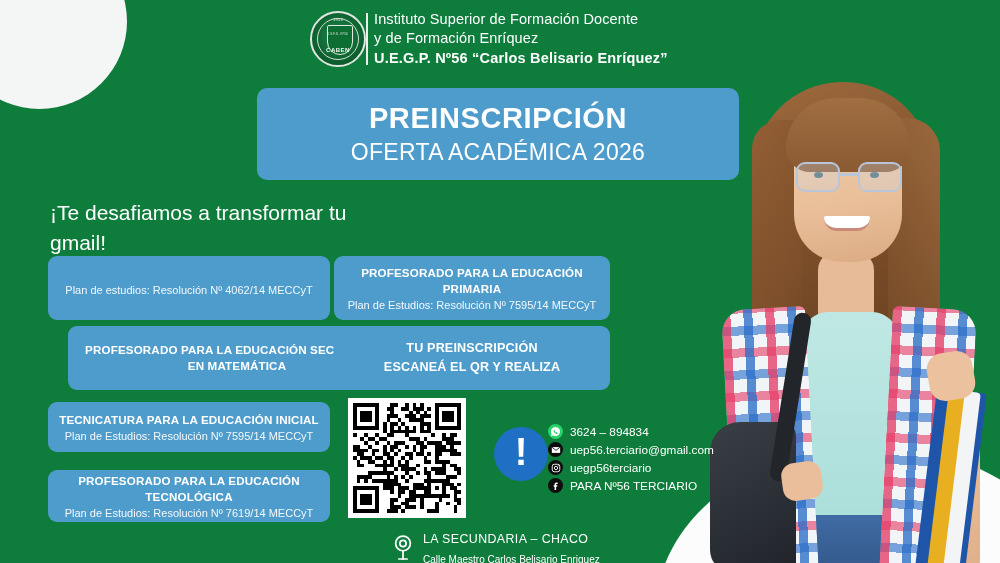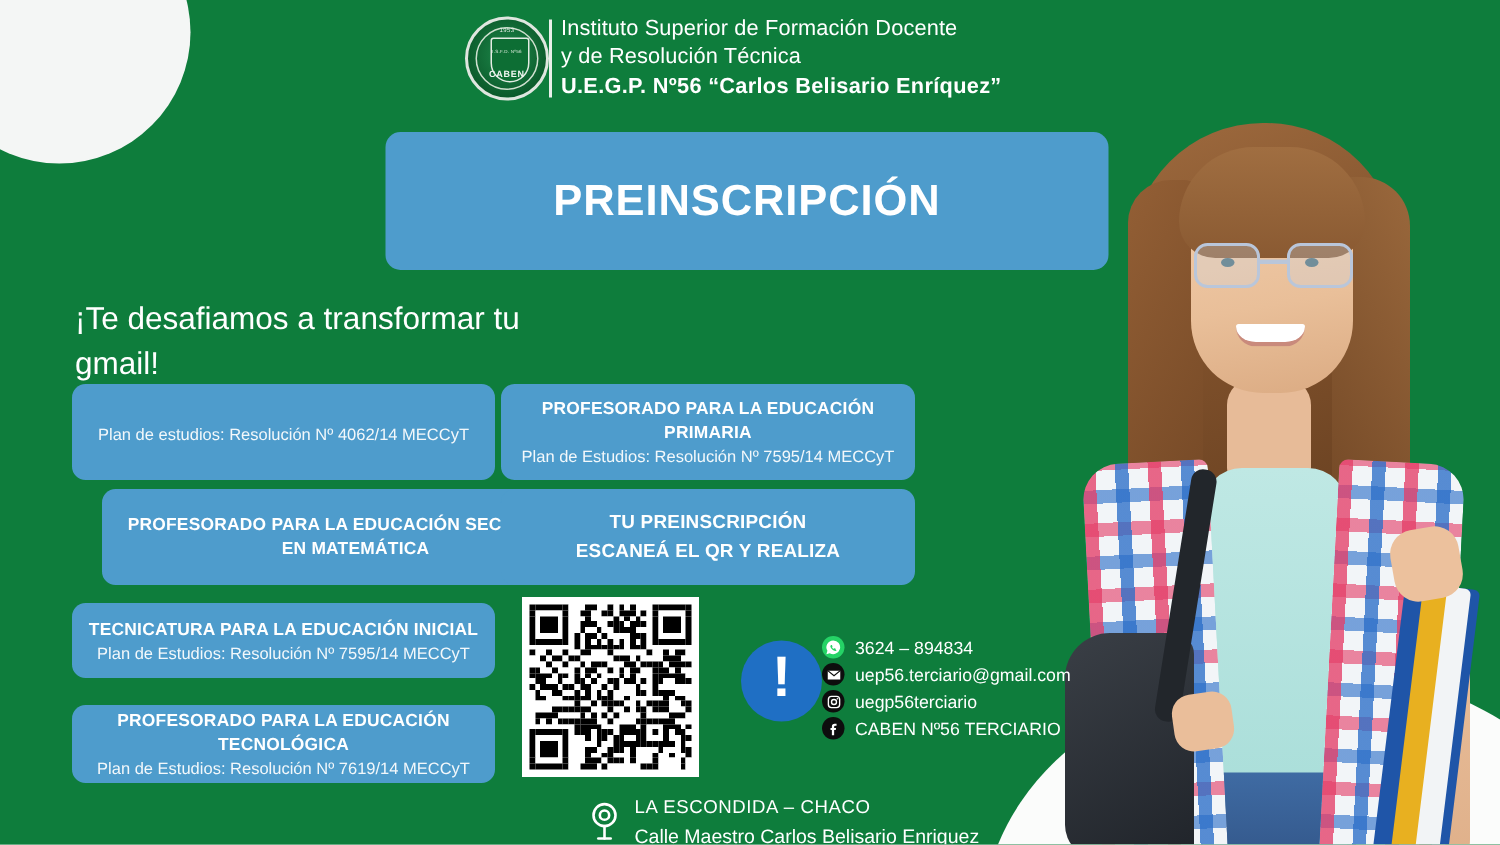--- a/index.html
+++ b/index.html
@@ -232,21 +232,21 @@
   .location {
     position: absolute;
     left: 392px; top: 528px;
     display: flex;
     align-items: center;
     gap: 9px;
   }
   .pin { width: 22px; height: 28px; flex: 0 0 auto; }
   .loc-text { color: #ffffff; line-height: 1.22; }
   .loc-l1 { font-size: 12.4px; letter-spacing: 0.4px; }
-  .loc-l2 { font-size: 13px; }
+  .loc-l2 { font-size: 10px; }
 
   
   .student {
     position: absolute;
     left: 690px; top: 60px;
     width: 310px; height: 503px;
     overflow: hidden;
   }
   .s-hair-back {
     position: absolute; left: 64px; top: 22px;
@@ -424,27 +424,28 @@
   <div class="header">
     <div class="crest">
       <div class="cyear">1953</div>
       <div class="shield"></div>
       <div class="cmini">I.S.F.D. Nº56</div>
       <div class="cabbr">CABEN</div>
     </div>
     <div class="hdr-divider"></div>
     <div class="hdr-text">
       <div class="hdr-l1">Instituto Superior de Formación Docente</div>
-      <div class="hdr-l2">y de Resolución Técnica</div>
+      <div class="hdr-l2">y de Formación Enríquez</div>
       <div class="hdr-l3">U.E.G.P. Nº56 “Carlos Belisario Enríquez”</div>
     </div>
   </div>
 
   <div class="title-card">
     <div class="title-main">PREINSCRIPCIÓN</div>
+    <div class="title-sub">OFERTA ACADÉMICA 2026</div>
   </div>
 
   <div class="tagline">¡Te desafiamos a transformar tu gmail!</div>
 
   <div class="card" id="card-l1">
     <div class="card-plan">Plan de estudios: Resolución Nº 4062/14 MECCyT</div>
   </div>
   <div class="card" id="card-l2">
     <div class="card-title">PROFESORADO PARA LA EDUCACIÓN SECUNDARIA EN MATEMÁTICA</div>
   </div>
@@ -1344,32 +1345,32 @@
           </svg>
       </span>
       <span>uegp56terciario</span>
     </div>
     <div class="crow">
       <span class="cicon ic-dk">
         <svg width="11" height="11" viewBox="0 0 24 24" fill="#ffffff">
             <path d="M14.5 8.5h2.3V5.4h-2.8c-2.4 0-4 1.6-4 4v2.1H8v3.1h2V22h3.3v-7.4h2.4l.4-3.1h-2.8V9.9c0-.9.4-1.4 1.2-1.4z"></path>
           </svg>
       </span>
-      <span>CABEN Nº56 TERCIARIO</span>
+      <span>PARA Nº56 TERCIARIO</span>
     </div>
   </div>
 
   <div class="location">
     <span class="pin">
       <svg width="22" height="28" viewBox="0 0 24 30" fill="none" stroke="#ffffff" stroke-width="1.9">
         <circle cx="12" cy="10" r="8"></circle>
           <circle cx="12" cy="10" r="3.4"></circle>
         <path d="M12 18 v9" stroke-linecap="round"></path>
         <path d="M7.5 27 h9" stroke-linecap="round"></path>
       </svg>
     </span>
     <span class="loc-text">
-      <span class="loc-l1">LA ESCONDIDA – CHACO</span><br>
+      <span class="loc-l1">LA SECUNDARIA – CHACO</span><br>
       <span class="loc-l2">Calle Maestro Carlos Belisario Enriquez</span>
     </span>
   </div>
 
 </div>
 
 </body></html>

